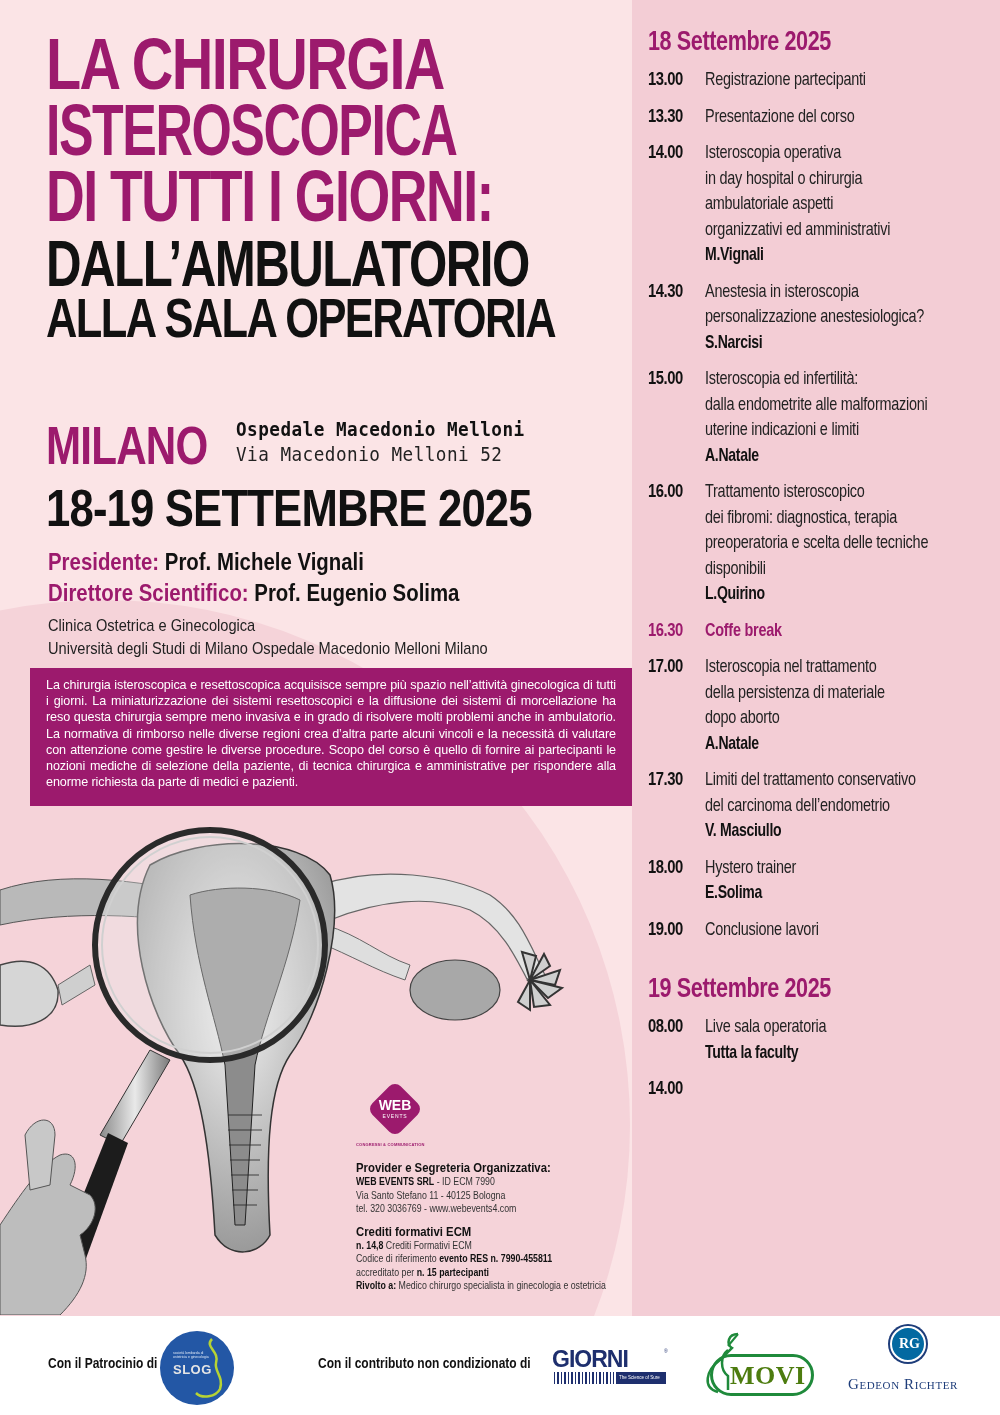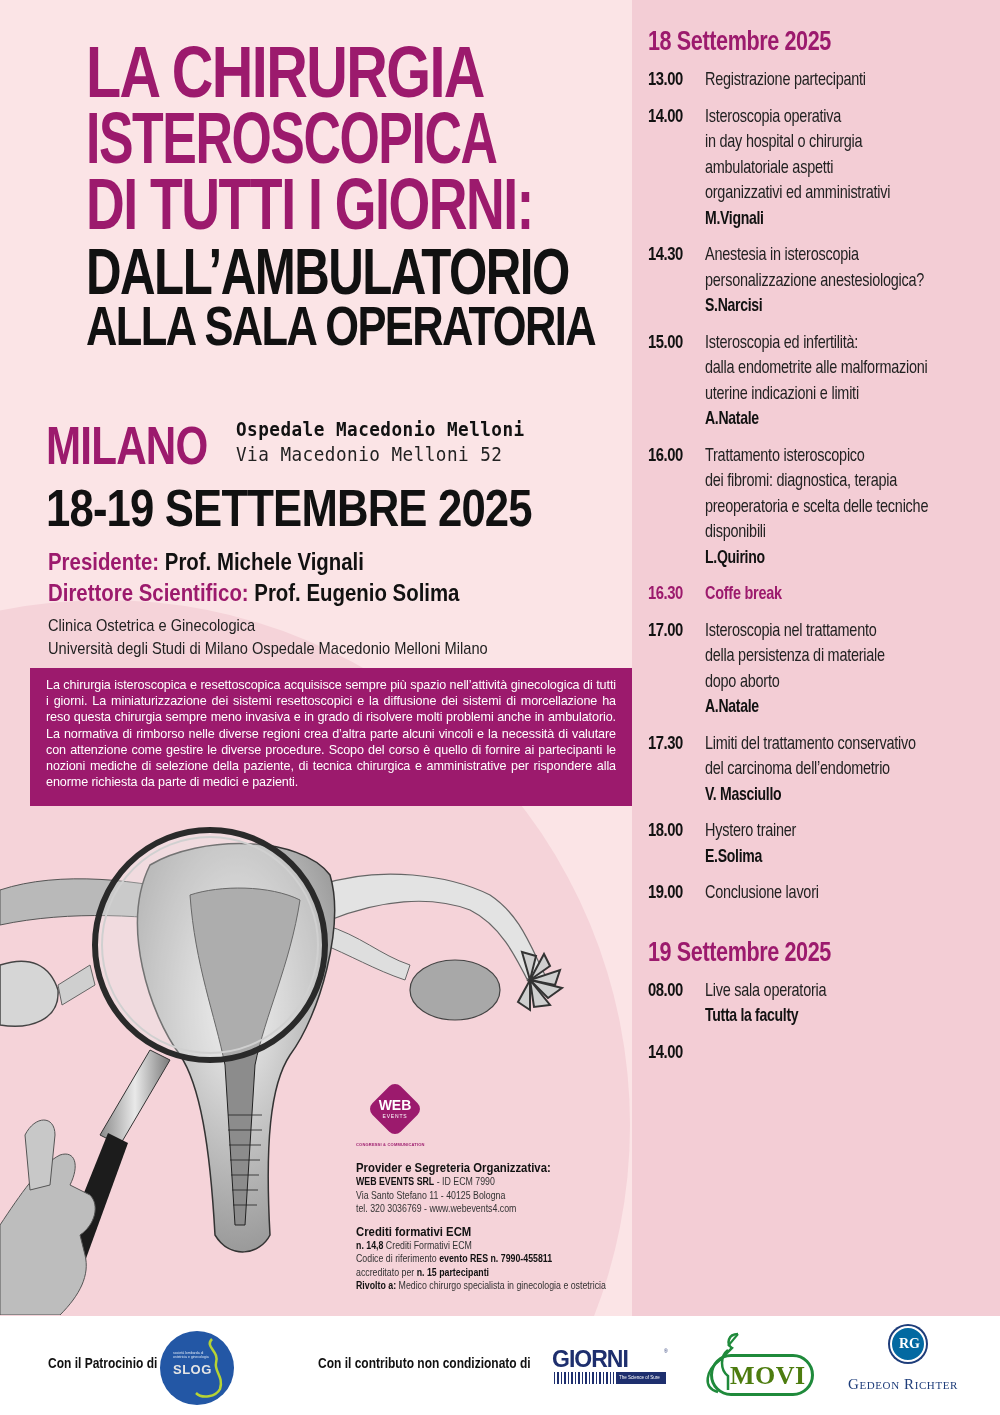--- a/index.html
+++ b/index.html
@@ -6,21 +6,21 @@
   html, body { width: 1000px; height: 1415px; overflow: hidden; }
   body { background: #ffffff; font-family: "Liberation Sans", sans-serif; color: #1a1a1a; position: relative; }
 
   .poster { position: absolute; left: 0; top: 0; width: 1000px; height: 1316px; background: #fae3e6; overflow: hidden; }
   .left-col { position: absolute; left: 0; top: 0; width: 632px; height: 1316px; background: #fbe4e6; }
   .right-col { position: absolute; left: 632px; top: 0; width: 368px; height: 1316px; background: #f3cdd5; }
 
   
   .arc { position: absolute; left: -420px; top: 600px; width: 1050px; height: 1050px; border-radius: 50%; background: #f5d3d9; }
 
-  .title { position: absolute; left: 46px; top: 36px; width: 540px; margin-left: 40px; }
+  .title { position: absolute; left: 46px; top: 28px; width: 540px; }
   .title .line { display: block; font-family: "Liberation Sans", sans-serif; font-weight: 700; letter-spacing: -2px; line-height: 1; transform-origin: left top; white-space: nowrap; }
   .t1 { font-size: 72px; color: #9c1a6d; transform: scaleX(0.80); height: 66px; }
   .t2 { font-size: 72px; color: #9c1a6d; transform: scaleX(0.72); height: 66px; }
   .t3 { font-size: 72px; color: #9c1a6d; transform: scaleX(0.745); height: 72px; }
   .t4 { font-size: 64px; color: #111; transform: scaleX(0.77); height: 58px; }
   .t5 { font-size: 56px; color: #111; transform: scaleX(0.775); height: 56px; }
 
   .venue { position: absolute; left: 46px; top: 414px; height: 60px; width: 560px; text-align: right; }
   .city { position: absolute; left: 0; top: 0; font-size: 54px; font-weight: 700; color: #9c1a6d; transform: scaleX(0.78); transform-origin: left top; letter-spacing: -1px; }
   .hosp { position: absolute; left: 190px; top: 4px; font-family: "DejaVu Sans Mono", monospace; font-size: 19px; font-weight: 700; color: #111; letter-spacing: 0.5px; white-space: nowrap; transform: scaleX(0.93); transform-origin: left top; }
@@ -202,20 +202,26 @@
   <div class="prog">
     <div class="day">18 Settembre 2025</div>
     <div id="day1-items">
         <div class="item">
           <div class="time">13.00</div>
           <div class="desc">
             <div class="l">Registrazione partecipanti</div>
           </div>
         </div>
         <div class="item">
+          <div class="time">13.30</div>
+          <div class="desc">
+            <div class="l">Presentazione del corso</div>
+          </div>
+        </div>
+        <div class="item">
           <div class="time">14.00</div>
           <div class="desc">
             <div class="l">Isteroscopia operativa</div>
             <div class="l">in day hospital o chirurgia</div>
             <div class="l">ambulatoriale aspetti</div>
             <div class="l">organizzativi ed amministrativi</div>
             <div class="sp">M.Vignali</div>
           </div>
         </div>
         <div class="item">

